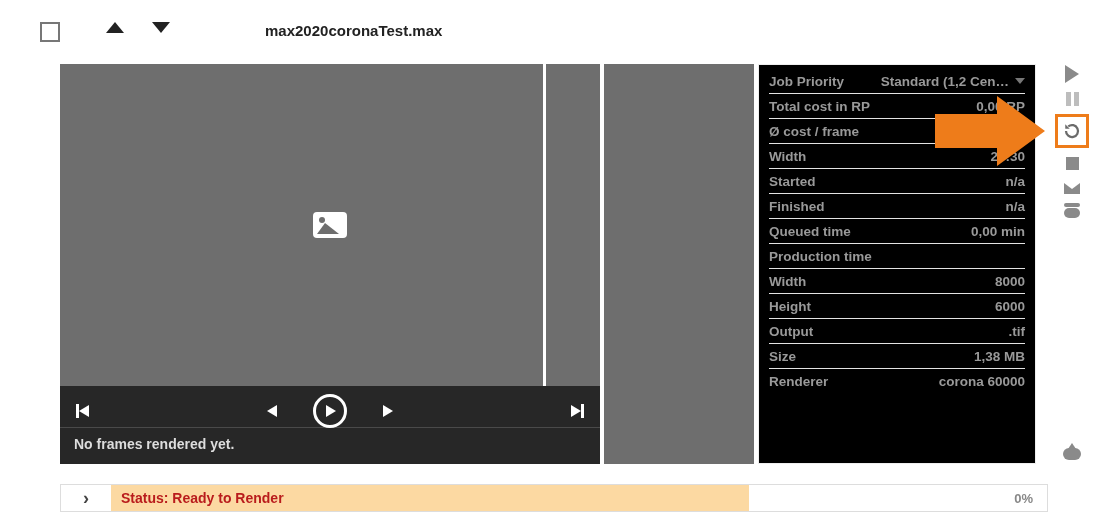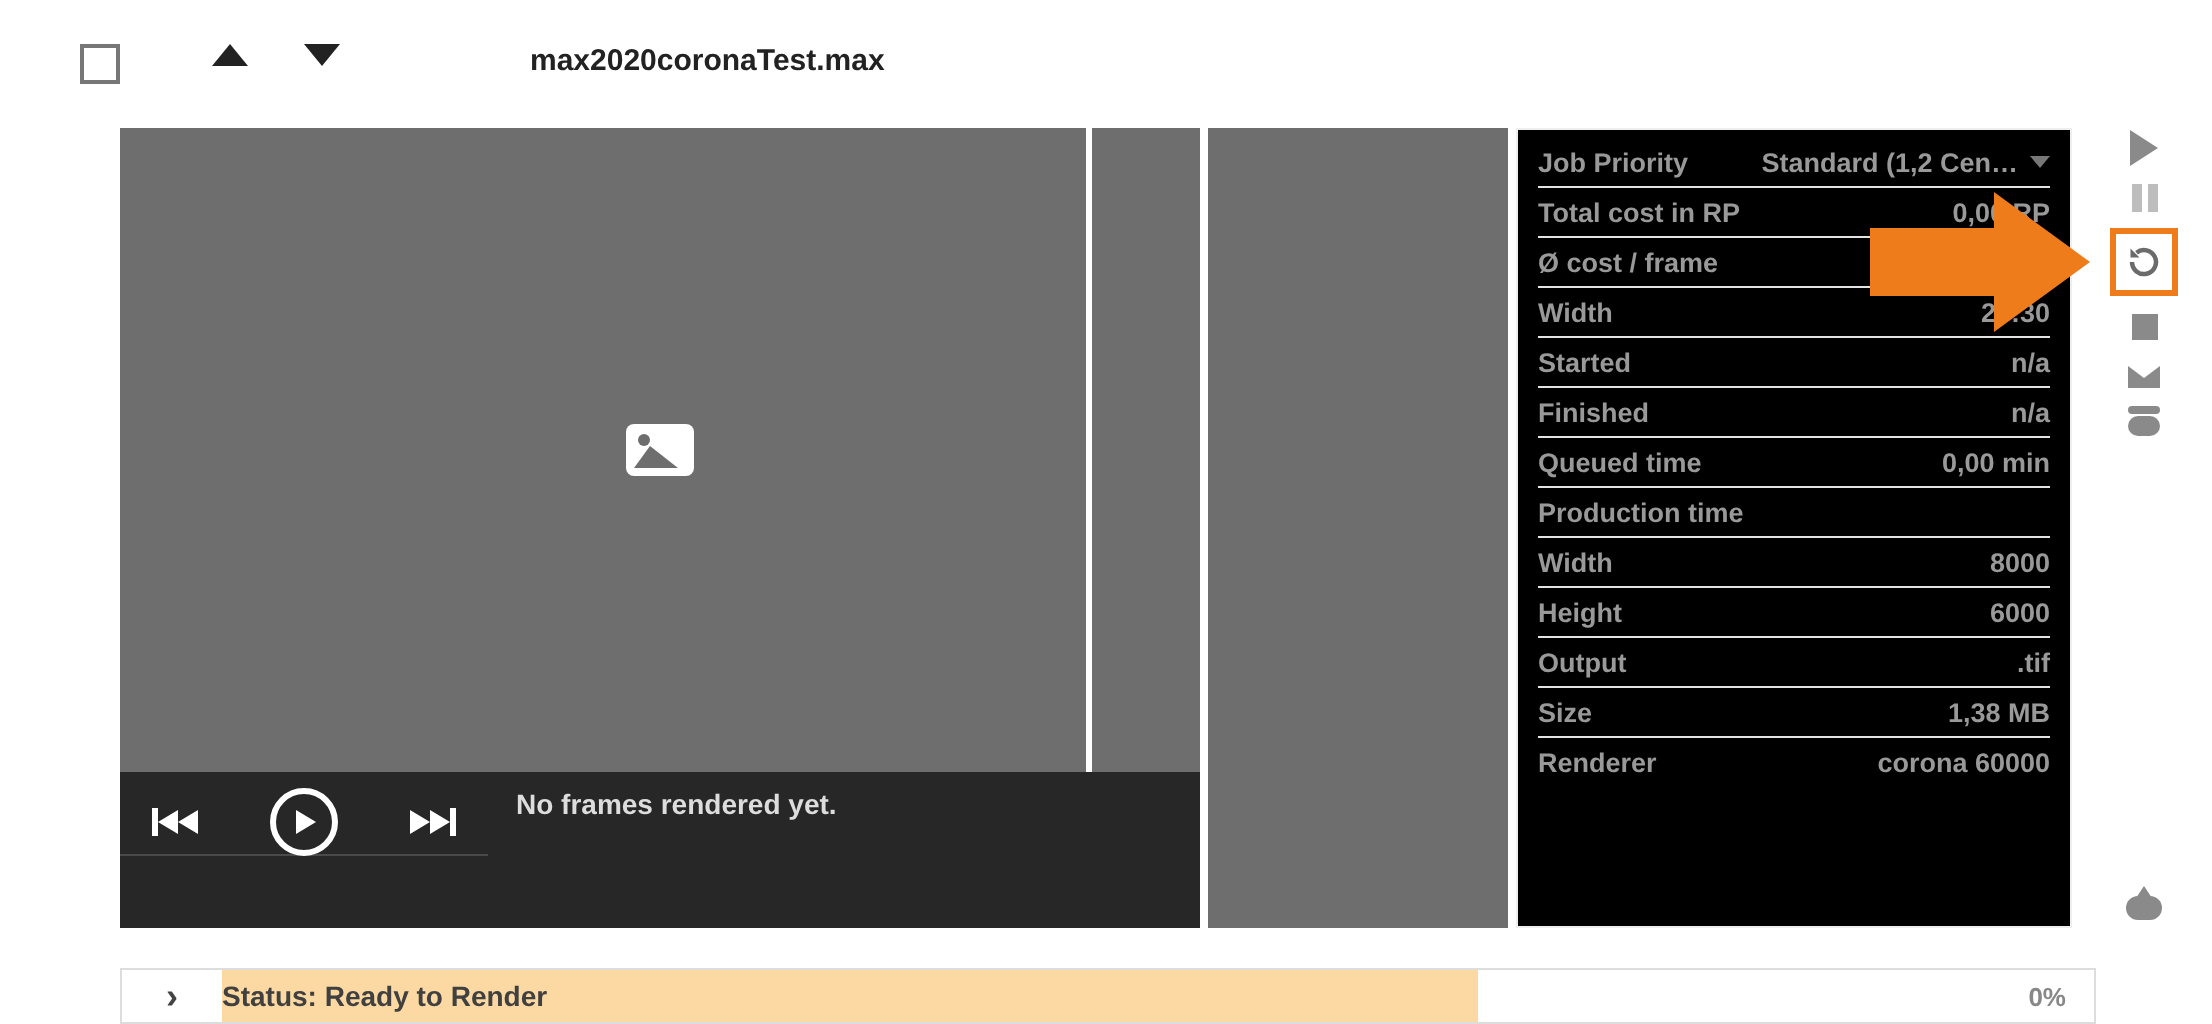--- a/index.html
+++ b/index.html
@@ -13,21 +13,21 @@
   .filename{margin-left:95px;font-weight:700;font-size:15px;color:#222}
 
   .body{position:absolute;top:64px;left:60px;width:988px;height:400px;display:flex;gap:4px}
   .preview-col{width:540px;display:flex;flex-direction:column}
   .preview-box{flex:1;background:#6e6e6e;position:relative;display:flex;align-items:center;justify-content:center}
   .preview-box .vline{position:absolute;top:0;right:54px;width:3px;height:100%;background:#fff}
   .img-icon{width:34px;height:26px;border-radius:4px;background:#fff;position:relative}
   .img-icon:before{content:"";position:absolute;left:6px;top:5px;width:6px;height:6px;border-radius:50%;background:#6e6e6e}
   .img-icon:after{content:"";position:absolute;left:4px;bottom:4px;width:0;height:0;border-left:8px solid transparent;border-right:14px solid transparent;border-bottom:11px solid #6e6e6e}
 
-  .controls{height:78px;background:#272727;color:#fff;display:flex;flex-direction:row}
+  .controls{height:78px;background:#272727;color:#fff;display:flex;flex-direction:column}
   .ctrl-row{display:flex;align-items:center;justify-content:space-between;padding:8px 16px 0;border-bottom:1px solid #4a4a4a;height:42px;box-sizing:border-box}
   .ctrl-center{display:flex;align-items:center;gap:36px}
   .play-circle{width:28px;height:28px;border:3px solid #fff;border-radius:50%;display:flex;align-items:center;justify-content:center}
   .play-tri{width:0;height:0;border-left:10px solid #fff;border-top:6px solid transparent;border-bottom:6px solid transparent;margin-left:2px}
   .s-tri-l{width:0;height:0;border-right:10px solid #fff;border-top:6px solid transparent;border-bottom:6px solid transparent}
   .s-tri-r{width:0;height:0;border-left:10px solid #fff;border-top:6px solid transparent;border-bottom:6px solid transparent}
   .skip{display:flex;align-items:center}
   .skip .bar{width:3px;height:14px;background:#fff}
   .status-row{padding:8px 14px;font-size:14px;font-weight:700;color:#ddd}
 
@@ -54,21 +54,21 @@
   .cloud-up{width:18px;height:12px;border-radius:8px;background:#8a8a8a;position:relative;margin-top:220px}
   .cloud-up:after{content:"";position:absolute;left:5px;top:-5px;width:0;height:0;border-left:4px solid transparent;border-right:4px solid transparent;border-bottom:6px solid #8a8a8a}
 
   .refresh-box{width:28px;height:28px;border:3px solid #ee7c1a;display:flex;align-items:center;justify-content:center}
   .refresh-svg{width:18px;height:18px}
 
   .annot-arrow{position:absolute;top:96px;left:935px;width:110px;height:70px;pointer-events:none}
 
   .status-bar{position:absolute;left:60px;bottom:0;width:988px;height:28px;border:1px solid #ddd;display:flex;align-items:center;font-size:14px;box-sizing:border-box}
   .status-bar .expand{width:50px;display:flex;align-items:center;justify-content:center;font-weight:700;color:#444;cursor:pointer;font-size:18px}
-  .status-bar .label{flex:0 0 628px;height:100%;display:flex;align-items:center;background:#fcd9a2;font-weight:700;color:#404040;padding-left:0}
+  .status-bar .label{flex:0 0 628px;height:100%;display:flex;align-items:center;background:#fcd9a2;font-weight:700;color:#b91c1c;padding-left:10px}
   .status-bar .pct{margin-left:auto;padding-right:14px;color:#888;font-weight:700;font-size:13px}
 </style>
 </head>
 <body>
 
 <div class="page">
   <div class="header">
     <div class="checkbox"></div>
     <div class="sort-arrows">
       <div class="tri-up"></div>

